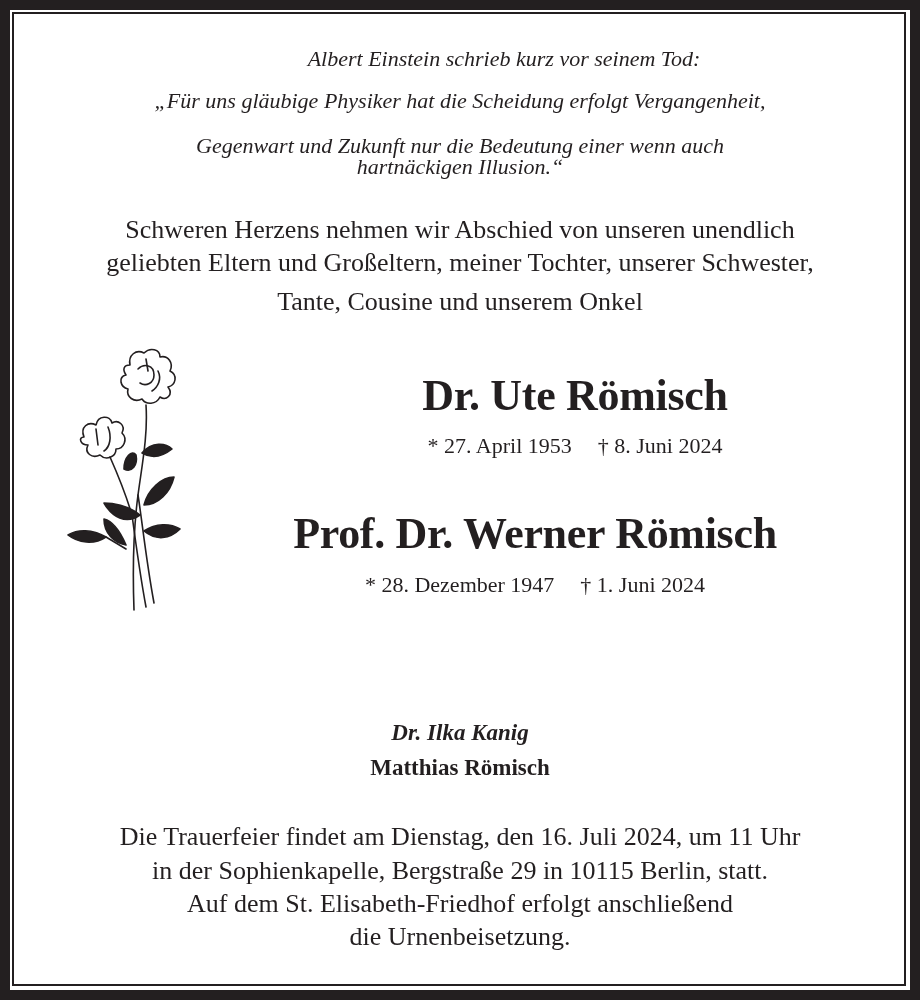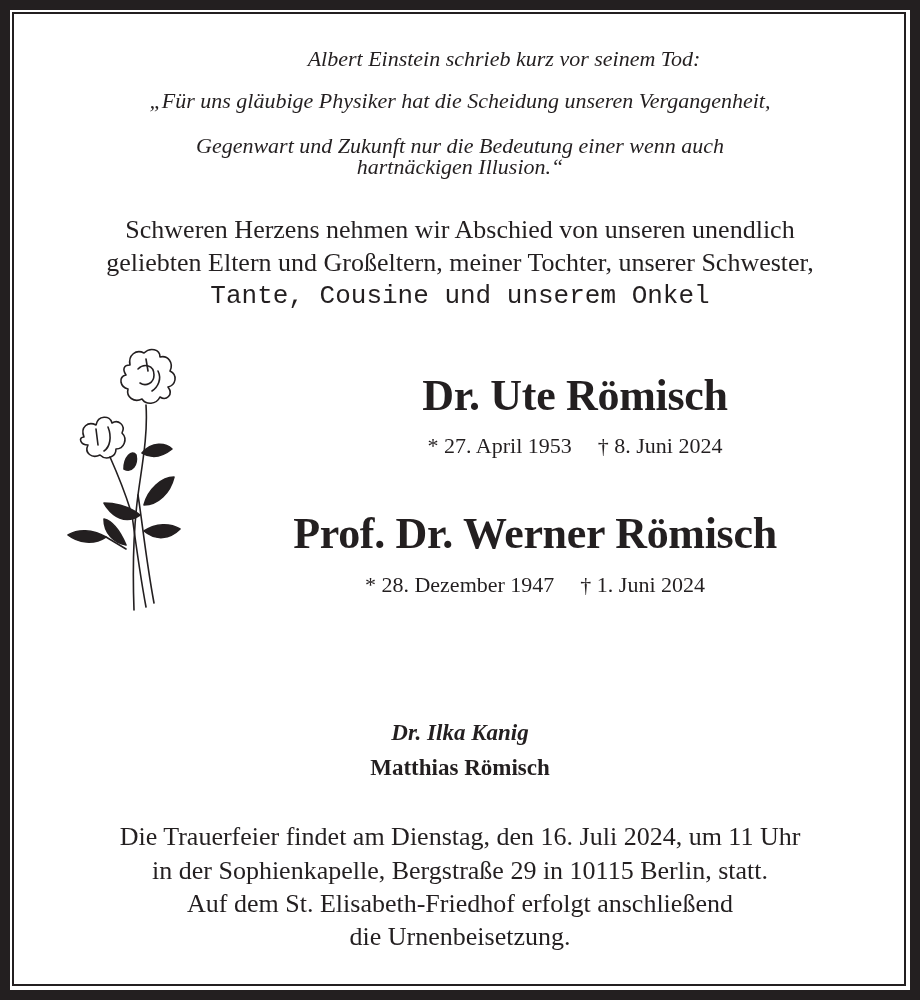--- a/index.html
+++ b/index.html
@@ -34,29 +34,29 @@
 </head>
 <body>
 
 <div class="frame-outer"></div>
 <div class="frame-inner"></div>
 
 <div class="content">
 
   <div>
     <div class="line quote" style="top:46px;padding-left:44px;">Albert Einstein schrieb kurz vor seinem Tod:</div>
-    <div class="line quote" style="top:88px;">„Für uns gläubige Physiker hat die Scheidung unseren Vergangenheit,</div>
+    <div class="line quote" style="top:88px;">„Für uns gläubige Physiker hat die Scheidung erfolgt Vergangenheit,</div>
     <div class="line quote" style="top:133px;">Gegenwart und Zukunft nur die Bedeutung einer wenn auch</div>
     <div class="line quote" style="top:154px;">hartnäckigen Illusion.“</div>
   </div>
 
   <div>
     <div class="line body-text" style="top:215px;">Schweren Herzens nehmen wir Abschied von unseren unendlich</div>
     <div class="line body-text" style="top:248px;">geliebten Eltern und Großeltern, meiner Tochter, unserer Schwester,</div>
-    <div class="line body-text" style="top:281px;font-family:Liberation Mono, monospace;">Tante, Cousine und unserem Onkel</div>
+    <div class="line body-text" style="top:287px;">Tante, Cousine und unserem Onkel</div>
   </div>
 
   <svg class="rose" viewBox="0 0 140 270" fill="none" stroke="#231f20" stroke-width="1.6" stroke-linecap="round" stroke-linejoin="round">
 
     <path d="M68 20 C66 10 74 4 82 8 C88 2 98 4 98 12 C106 10 112 18 108 26 C116 30 114 40 106 42 C112 50 104 56 98 52 C94 60 84 60 80 54 C72 58 64 52 66 44 C58 42 56 32 64 30 C60 24 62 20 68 20 Z"></path>
     <path d="M76 24 C82 18 92 20 92 30 C92 38 84 42 78 38"></path>
     <path d="M84 14 L86 26 M96 26 C100 34 96 42 90 46"></path>
 
     <path d="M22 92 C18 82 26 76 34 80 C36 70 48 70 50 78 C56 74 64 80 60 88 C66 94 62 104 54 104 C54 112 44 116 38 110 C30 114 22 108 26 100 C18 100 16 92 22 92 Z"></path>
     <path d="M34 84 L36 100 M46 82 C50 92 48 102 42 106"></path>

